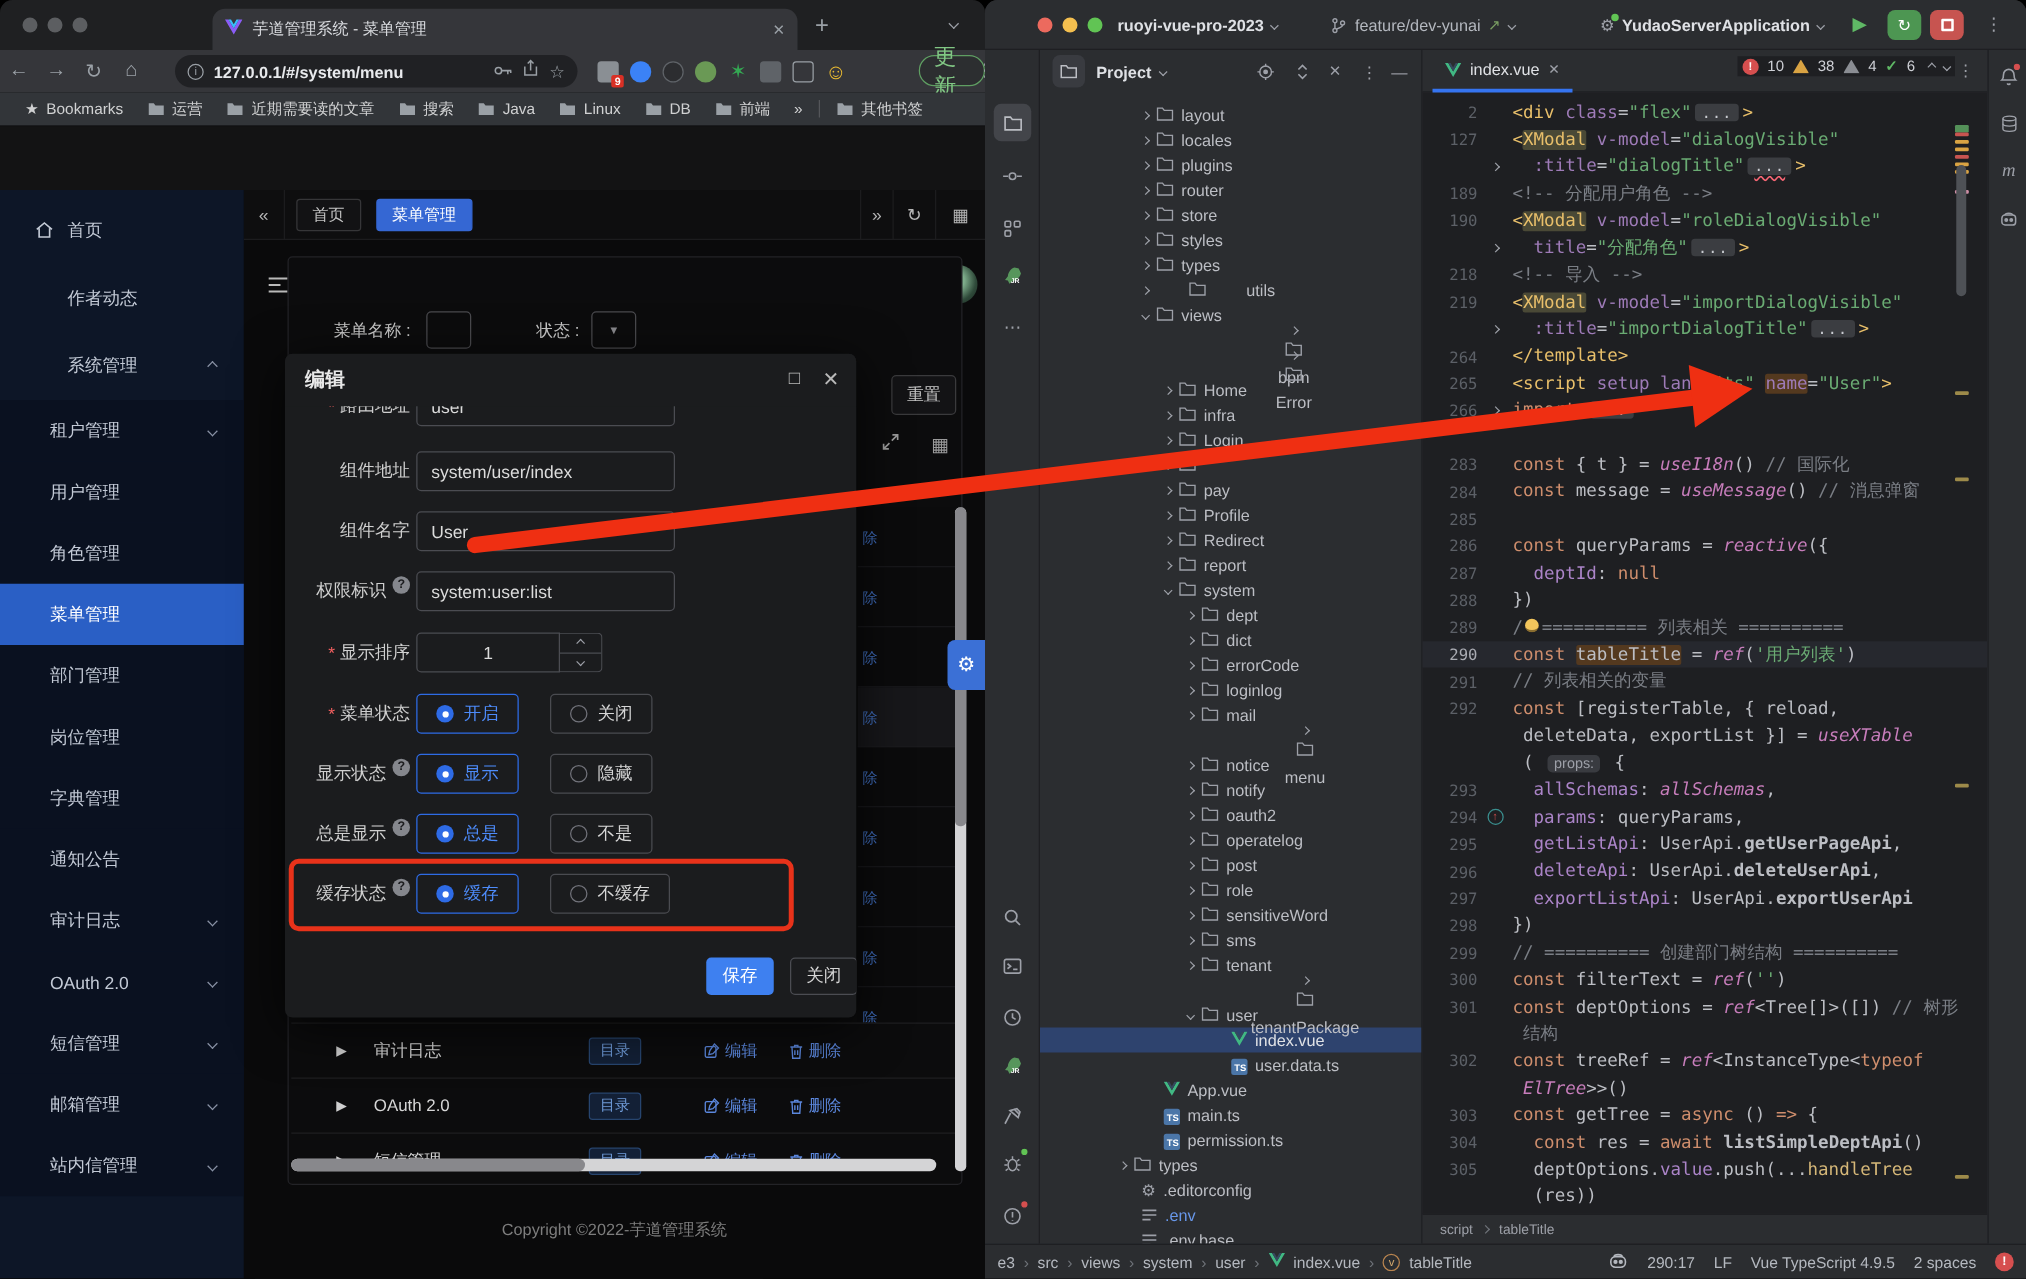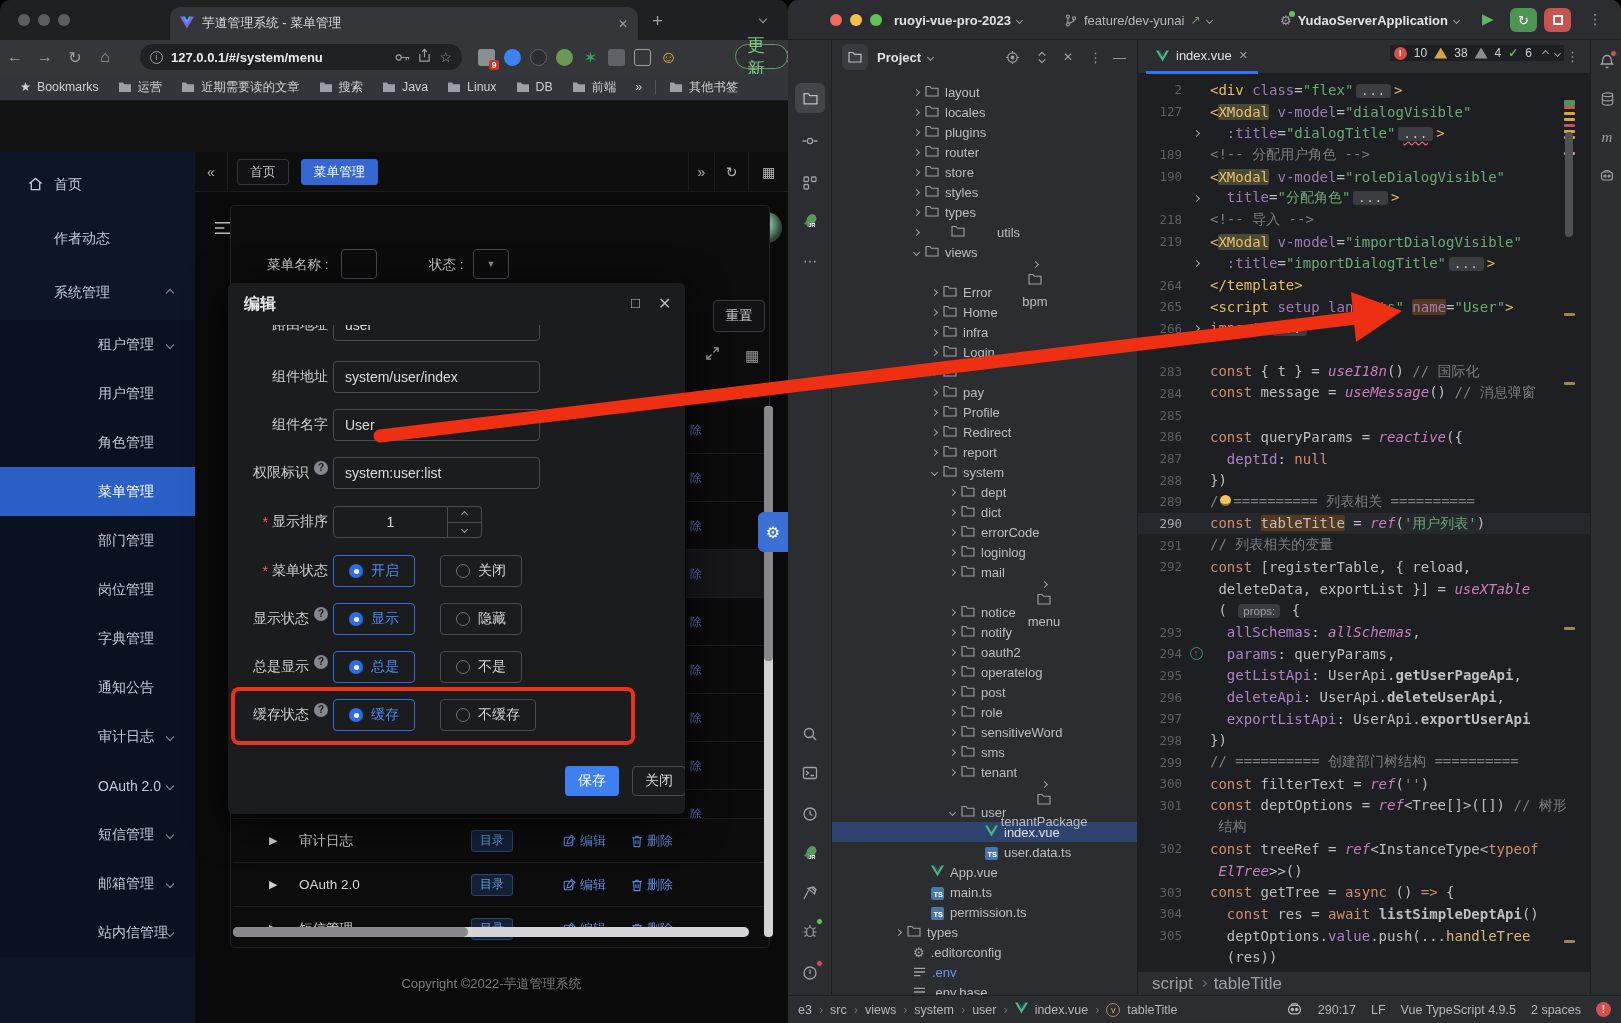--- a/index.html
+++ b/index.html
@@ -46,21 +46,21 @@
 .htool{position:absolute;top:118px;color:#cfcfcf;font-size:14px}
 #a-avatar{position:absolute;left:751px;top:111px;width:31px;height:31px;border-radius:50%;background:radial-gradient(circle at 40% 40%,#7fae8c 0 30%,#2f4a3a 65%,#16231c)}
 #a-tagbar{position:absolute;left:195px;top:152px;width:593px;height:40px;background:#0e0e0f;border-bottom:1px solid #1c1c1e}
 .tagnav{position:absolute;top:0;height:40px;display:flex;align-items:center;justify-content:center;color:#b5b5b5;font-size:14px}
 #a-tags{position:absolute;left:42px;top:7px;display:flex;gap:12px}
 .a-tag{height:26px;display:flex;align-items:center;padding:0 12px;border:1px solid #363638;border-radius:3px;color:#c4c4c4;font-size:12.8px;background:#121214}
 .a-tag.active{background:#3567d3;border-color:#3567d3;color:#fff}
 #a-side{position:absolute;left:0;top:152px;width:195px;height:871px;background:#0d1627;padding-top:6px}
 .s-item{position:relative;display:flex;align-items:center;color:#c3cad6;font-size:14px}
 .s-item.lv0{height:54px;padding-left:54px}
-.s-item.lv1{height:49px;padding-left:98px;background:#0a1120}
+.s-item.lv1{height:49px;padding-left:40px;background:#0a1120}
 .s-item.active{background:#2a5fc5;color:#fff}
 .s-item .chev{position:absolute;right:22px}
 .s-home{position:absolute;left:28px}
 
 #a-card{position:absolute;left:230px;top:205px;width:540px;height:743px;background:#0c0c0d;border:1px solid #232327;border-radius:4px}
 .q-label{position:absolute;color:#c9c9c9;font-size:13.5px}
 .q-input{position:absolute;width:36px;height:30px;border:1px solid #4a4a4e;border-radius:4px;background:#0c0c0d}
 .q-select{position:absolute;width:36px;height:30px;border:1px solid #4a4a4e;border-radius:4px;display:flex;align-items:center;justify-content:center;color:#8a8a8e;font-size:9px}
 #q-reset{position:absolute;left:482px;top:94px;width:52px;height:32px;border:1px solid #3a3a3c;border-radius:4px;color:#c9c9c9;font-size:13.5px;display:flex;align-items:center;justify-content:center;background:#131315}
 .tb-ic{position:absolute;color:#9a9a9a;font-size:15px}
@@ -145,21 +145,21 @@
 .hA{background:#4a4936;border-radius:2px}.hB{background:#54391f;border-radius:2px}
 .fold{background:#3b3d41;color:#c9ccd1;border-radius:3px;padding:0 5px;margin:0 3px;font-size:12px;letter-spacing:1px}
 .folderr{text-decoration:underline;text-decoration-style:wavy;text-decoration-color:#fa6675;text-underline-offset:3px}
 .inlay{background:#393b40;color:#9da0a8;border-radius:4px;padding:1px 5px;margin:0 3px;font-size:11.5px;font-family:"Liberation Sans",sans-serif}
 .bulb{display:inline-block;width:11px;height:11px;border-radius:50%;background:#f2c55c;margin:0 2px;border-bottom:2px solid #8a6d2f}
 .gmark{color:#d64f4f;font-size:9px;border:1px solid #3a8f8f;border-radius:50%;width:13px;height:13px;line-height:11px;text-align:center}
 #e-inspect{position:absolute;right:26px;top:5px;display:flex;align-items:center;gap:7px;color:#ced0d6;font-size:12px;background:#1e1f22;padding:1px 4px}
 .errc{width:13px;height:13px;border-radius:50%;background:#d64f4f;color:#fff;font-size:9px;font-weight:700;text-align:center;line-height:13px}
 .tri{width:13px;height:11px;clip-path:polygon(50% 0,100% 100%,0 100%);display:inline-block}
 .okk{color:#5fb865;font-size:12px;font-weight:700}
-#e-crumbs{position:absolute;left:0;bottom:0;width:452px;height:24px;background:#2b2d30;border-top:1px solid #1e1f22;display:flex;align-items:center;gap:8px;padding-left:14px;color:#9da0a8;font-size:17px}
+#e-crumbs{position:absolute;left:0;bottom:0;width:452px;height:24px;background:#2b2d30;border-top:1px solid #1e1f22;display:flex;align-items:center;gap:8px;padding-left:14px;color:#9da0a8;font-size:11px}
 #e-stripes{position:absolute;left:425px;top:34px;width:14px;height:897px}
 .tick{position:absolute;left:1px;width:11px;border-radius:1px}
 #e-thumb{position:absolute;left:427px;top:92px;width:8px;height:105px;background:#4e5156;border-radius:4px}
 #i-strip{position:absolute;left:802px;top:0;width:31px;height:955px;background:#2b2d30;border-left:1px solid #1e1f22}
 .strip-ic{position:absolute;left:7px;width:18px;height:18px;display:flex;align-items:center;justify-content:center}
 #i-status{position:absolute;left:0;top:995px;width:833px;height:28px;background:#2b2d30;border-top:1px solid #1e1f22;display:flex;align-items:center;color:#b4b8bf;font-size:12.5px}
 #st-path{display:flex;align-items:center;gap:7px;padding-left:10px;white-space:nowrap;overflow:hidden;flex:1}
 #st-path .sep{color:#6f7379}
 #st-right{display:flex;align-items:center;gap:15px;padding-right:10px}
 .vcir{display:inline-flex;width:14px;height:14px;border:1.3px solid #b8844f;border-radius:50%;color:#d5a96d;font-size:9px;align-items:center;justify-content:center}
@@ -790,21 +790,21 @@
                 </svg></span>
               <span>views</span>
             </div>
             <div class="trow" style="padding-left: 100px; flex-direction: column;">
               <span class="chev small chv-r"></span>
               <span><svg width="14" height="12" viewBox="0 0 14 12" fill="none" stroke="#9da0a8" stroke-width="1.1">
                   <path d="M1 1.5h4l1.4 1.8H13V11H1z"></path>
                 </svg></span>
               <span>bpm</span>
             </div>
-            <div class="trow" style="padding-left: 100px;">
+            <div class="trow" style="padding-left: 100px; flex-direction: column;">
               <span class="chev small chv-r"></span>
               <span><svg width="14" height="12" viewBox="0 0 14 12" fill="none" stroke="#9da0a8" stroke-width="1.1">
                   <path d="M1 1.5h4l1.4 1.8H13V11H1z"></path>
                 </svg></span>
               <span>Error</span>
             </div>
             <div class="trow" style="padding-left: 100px;">
               <span class="chev small chv-r"></span>
               <span><svg width="14" height="12" viewBox="0 0 14 12" fill="none" stroke="#9da0a8" stroke-width="1.1">
                   <path d="M1 1.5h4l1.4 1.8H13V11H1z"></path>

